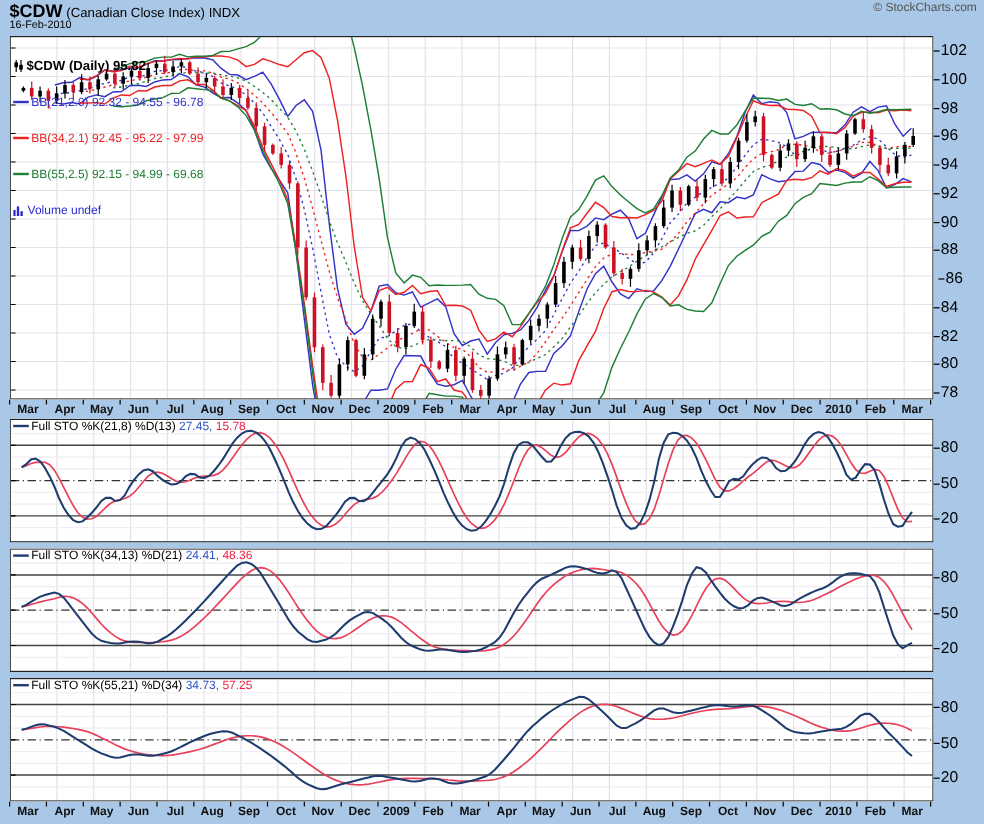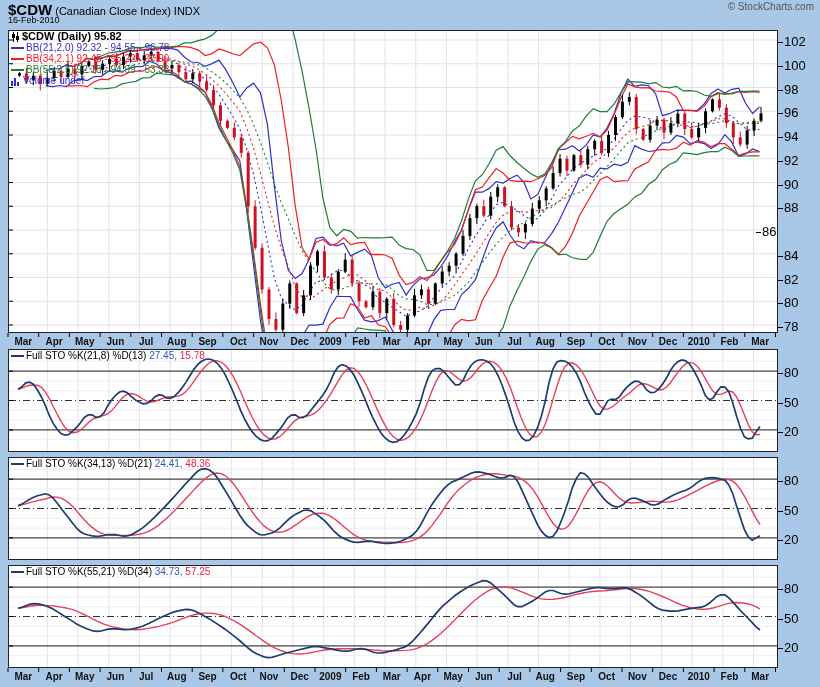--- a/index.html
+++ b/index.html
@@ -16,21 +16,21 @@
   .qlabel{font-weight:bold;margin-left:7px;}
   .qval{margin-left:3px;}
   #quote-arrow{font-size:8px;}
   
   .panelbox{position:absolute;left:8px;width:770px;background:#fff;}
   #price-box{top:30px;height:303px;}
   #stoch1-box{top:349px;height:102px;}
   #stoch2-box{top:457px;height:103px;}
   #stoch3-box{top:565px;height:103px;}
   .legend{position:absolute;top:1px;left:3px;font-size:10px;line-height:11px;white-space:nowrap;}
-  .lgrow{height:11px;}
+  .lgrow{height:11px;margin-top:19px;}
   #price-title{font-size:11px;font-weight:bold;}
   .dash{display:inline-block;width:13px;height:2px;vertical-align:middle;margin-right:2px;}
   .kval{color:#2d55c8;}
   .dval{color:#ee2244;}
   .icon{display:inline-block;vertical-align:middle;margin-right:2px;}
   
   .strip{position:absolute;left:0;width:820px;}
   #strip1{top:333px;height:16px;}
   #strip2{top:668px;height:19px;}
   .mlabel{position:absolute;top:3px;transform:translateX(-50%);font-size:10px;font-weight:bold;color:#111;}
@@ -343,21 +343,21 @@
     <div class="lgrow">
       <span class="icon"><svg width="9" height="10">
               <line x1="2.5" y1="0" x2="2.5" y2="10" stroke="#000"></line>
               <rect x="1" y="2" width="3" height="4" fill="#000"></rect>
               <line x1="6.5" y1="0" x2="6.5" y2="10" stroke="#000"></line>
               <rect x="5" y="4" width="3" height="4" fill="#000"></rect>
             </svg></span><span id="price-title">$CDW (Daily) 95.82</span>
     </div>
     <div class="lgrow" id="bbrow0"><span class="dash" style="background: rgb(50, 50, 200);"></span><span id="bbtxt0" style="color: rgb(50, 50, 200);">BB(21,2.0) 92.32 - 94.55 - 96.78</span></div>
     <div class="lgrow" id="bbrow1"><span class="dash" style="background: rgb(238, 32, 32);"></span><span id="bbtxt1" style="color: rgb(238, 32, 32);">BB(34,2.1) 92.45 - 95.22 - 97.99</span></div>
-    <div class="lgrow" id="bbrow2"><span class="dash" style="background: rgb(30, 126, 52);"></span><span id="bbtxt2" style="color: rgb(30, 126, 52);">BB(55,2.5) 92.15 - 94.99 - 53.38</span></div>
+    <div class="lgrow" id="bbrow2"><span class="dash" style="background: rgb(30, 126, 52);"></span><span id="bbtxt2" style="color: rgb(30, 126, 52);">BB(55,2.5) 92.15 - 94.99 - 69.68</span></div>
     <div class="lgrow">
       <span class="icon"><svg width="10" height="9">
               <rect x="0" y="4" width="2" height="5" fill="#2a2ad0"></rect>
               <rect x="3" y="1" width="2" height="8" fill="#2a2ad0"></rect>
               <rect x="6" y="5" width="2" height="4" fill="#2a2ad0"></rect>
             </svg></span><span id="volume-legend-text" style="color: rgb(42, 42, 208);">Volume undef</span>
     </div>
   </div>
 </div>
 
@@ -625,21 +625,21 @@
 
 <div id="ylabels" style="position:absolute;inset:0;pointer-events:none;">
       <span class="ytick" style="left: 778px; top: 34px;">102</span>
       <span class="ytick" style="left: 778px; top: 57.75px;">100</span>
       <span class="ytick" style="left: 778px; top: 81.5px;">98</span>
       <span class="ytick" style="left: 778px; top: 105.25px;">96</span>
       <span class="ytick" style="left: 778px; top: 129px;">94</span>
       <span class="ytick" style="left: 778px; top: 152.75px;">92</span>
       <span class="ytick" style="left: 778px; top: 176.5px;">90</span>
       <span class="ytick" style="left: 778px; top: 200.25px;">88</span>
-      <span class="ytick" style="left: 756px; top: 224px;">86</span>
+      <span class="ytick" style="left: 782px; top: 224px;">86</span>
       <span class="ytick" style="left: 778px; top: 247.75px;">84</span>
       <span class="ytick" style="left: 778px; top: 271.5px;">82</span>
       <span class="ytick" style="left: 778px; top: 295.25px;">80</span>
       <span class="ytick" style="left: 778px; top: 319px;">78</span>
       <span class="ytick" style="left: 778px; top: 365.1px;">80</span>
       <span class="ytick" style="left: 778px; top: 394.5px;">50</span>
       <span class="ytick" style="left: 778px; top: 423.9px;">20</span>
       <span class="ytick" style="left: 778px; top: 473.1px;">80</span>
       <span class="ytick" style="left: 778px; top: 502.5px;">50</span>
       <span class="ytick" style="left: 778px; top: 531.9px;">20</span>

